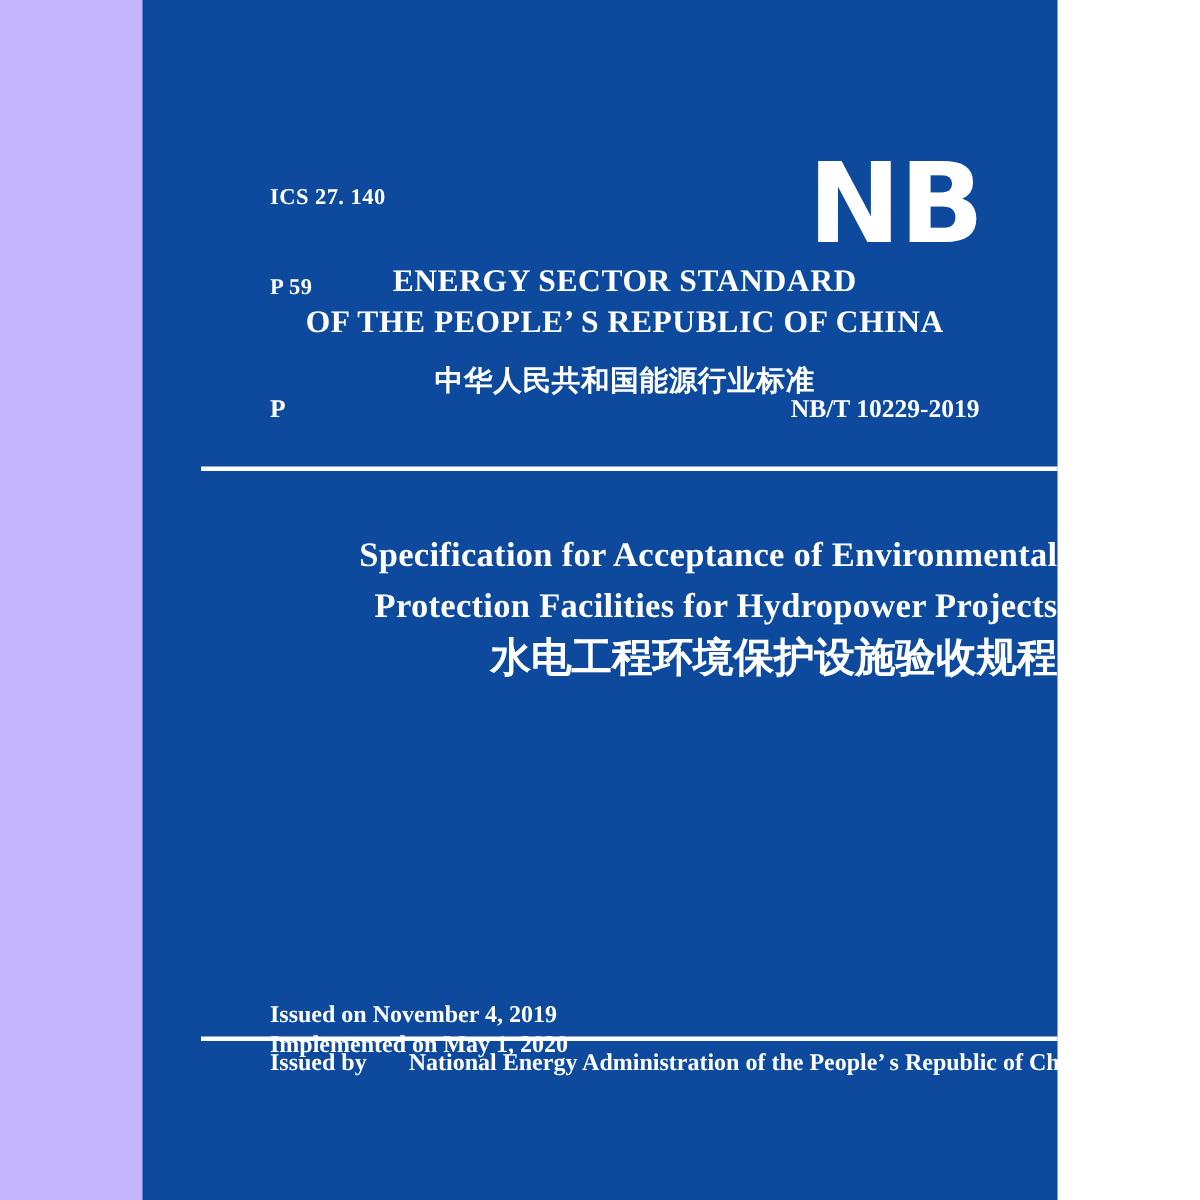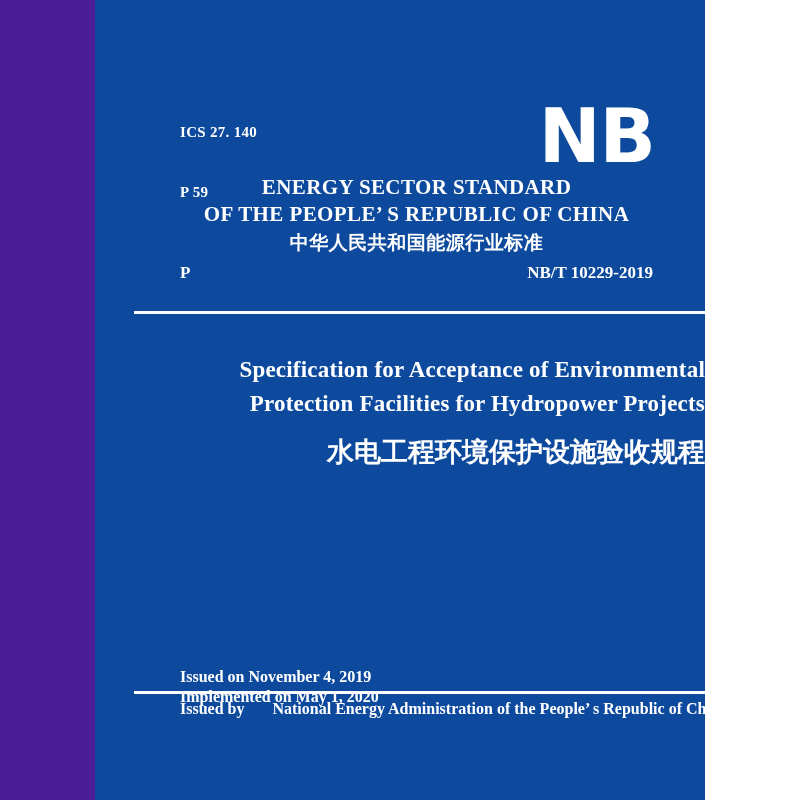--- a/index.html
+++ b/index.html
@@ -8,21 +8,21 @@
     background: #ffffff;
     width: 800px;
     height: 800px;
     overflow: hidden;
     font-family: "Liberation Serif", serif;
   }
   .canvas {
     position: relative;
     width: 680px;
     height: 800px;
-    background: #4c1d95;
+    background: #c4b5fd;
   }
   .cover {
     position: absolute;
     left: 95px;
     top: 0;
     width: 610px;
     height: 800px;
     background: #0d4a9e;
     color: #ffffff;
   }
@@ -60,21 +60,21 @@
   }
   .header-en {
     font-weight: bold;
     font-size: 21px;
     line-height: 27px;
     letter-spacing: 0.4px;
     white-space: nowrap;
     text-align: center;
   }
   .header-zh {
-    margin-top: 2px;
+    margin-top: 14px;
     font-family: "DejaVu Sans", "Liberation Sans", sans-serif;
     font-weight: bold;
     font-size: 19px;
     line-height: 24px;
     letter-spacing: 0.5px;
     white-space: nowrap;
   }
 
   
   .code-row {
@@ -105,21 +105,20 @@
     text-align: right;
   }
   .title-en {
     font-weight: bold;
     font-size: 23px;
     line-height: 34px;
     letter-spacing: 0.2px;
     white-space: nowrap;
   }
   .title-zh {
-    margin-top: 14px;
     font-weight: bold;
     font-size: 27px;
     line-height: 34px;
     letter-spacing: 0px;
     white-space: nowrap;
   }
 
   
   .dates-row {
     left: 85px;

